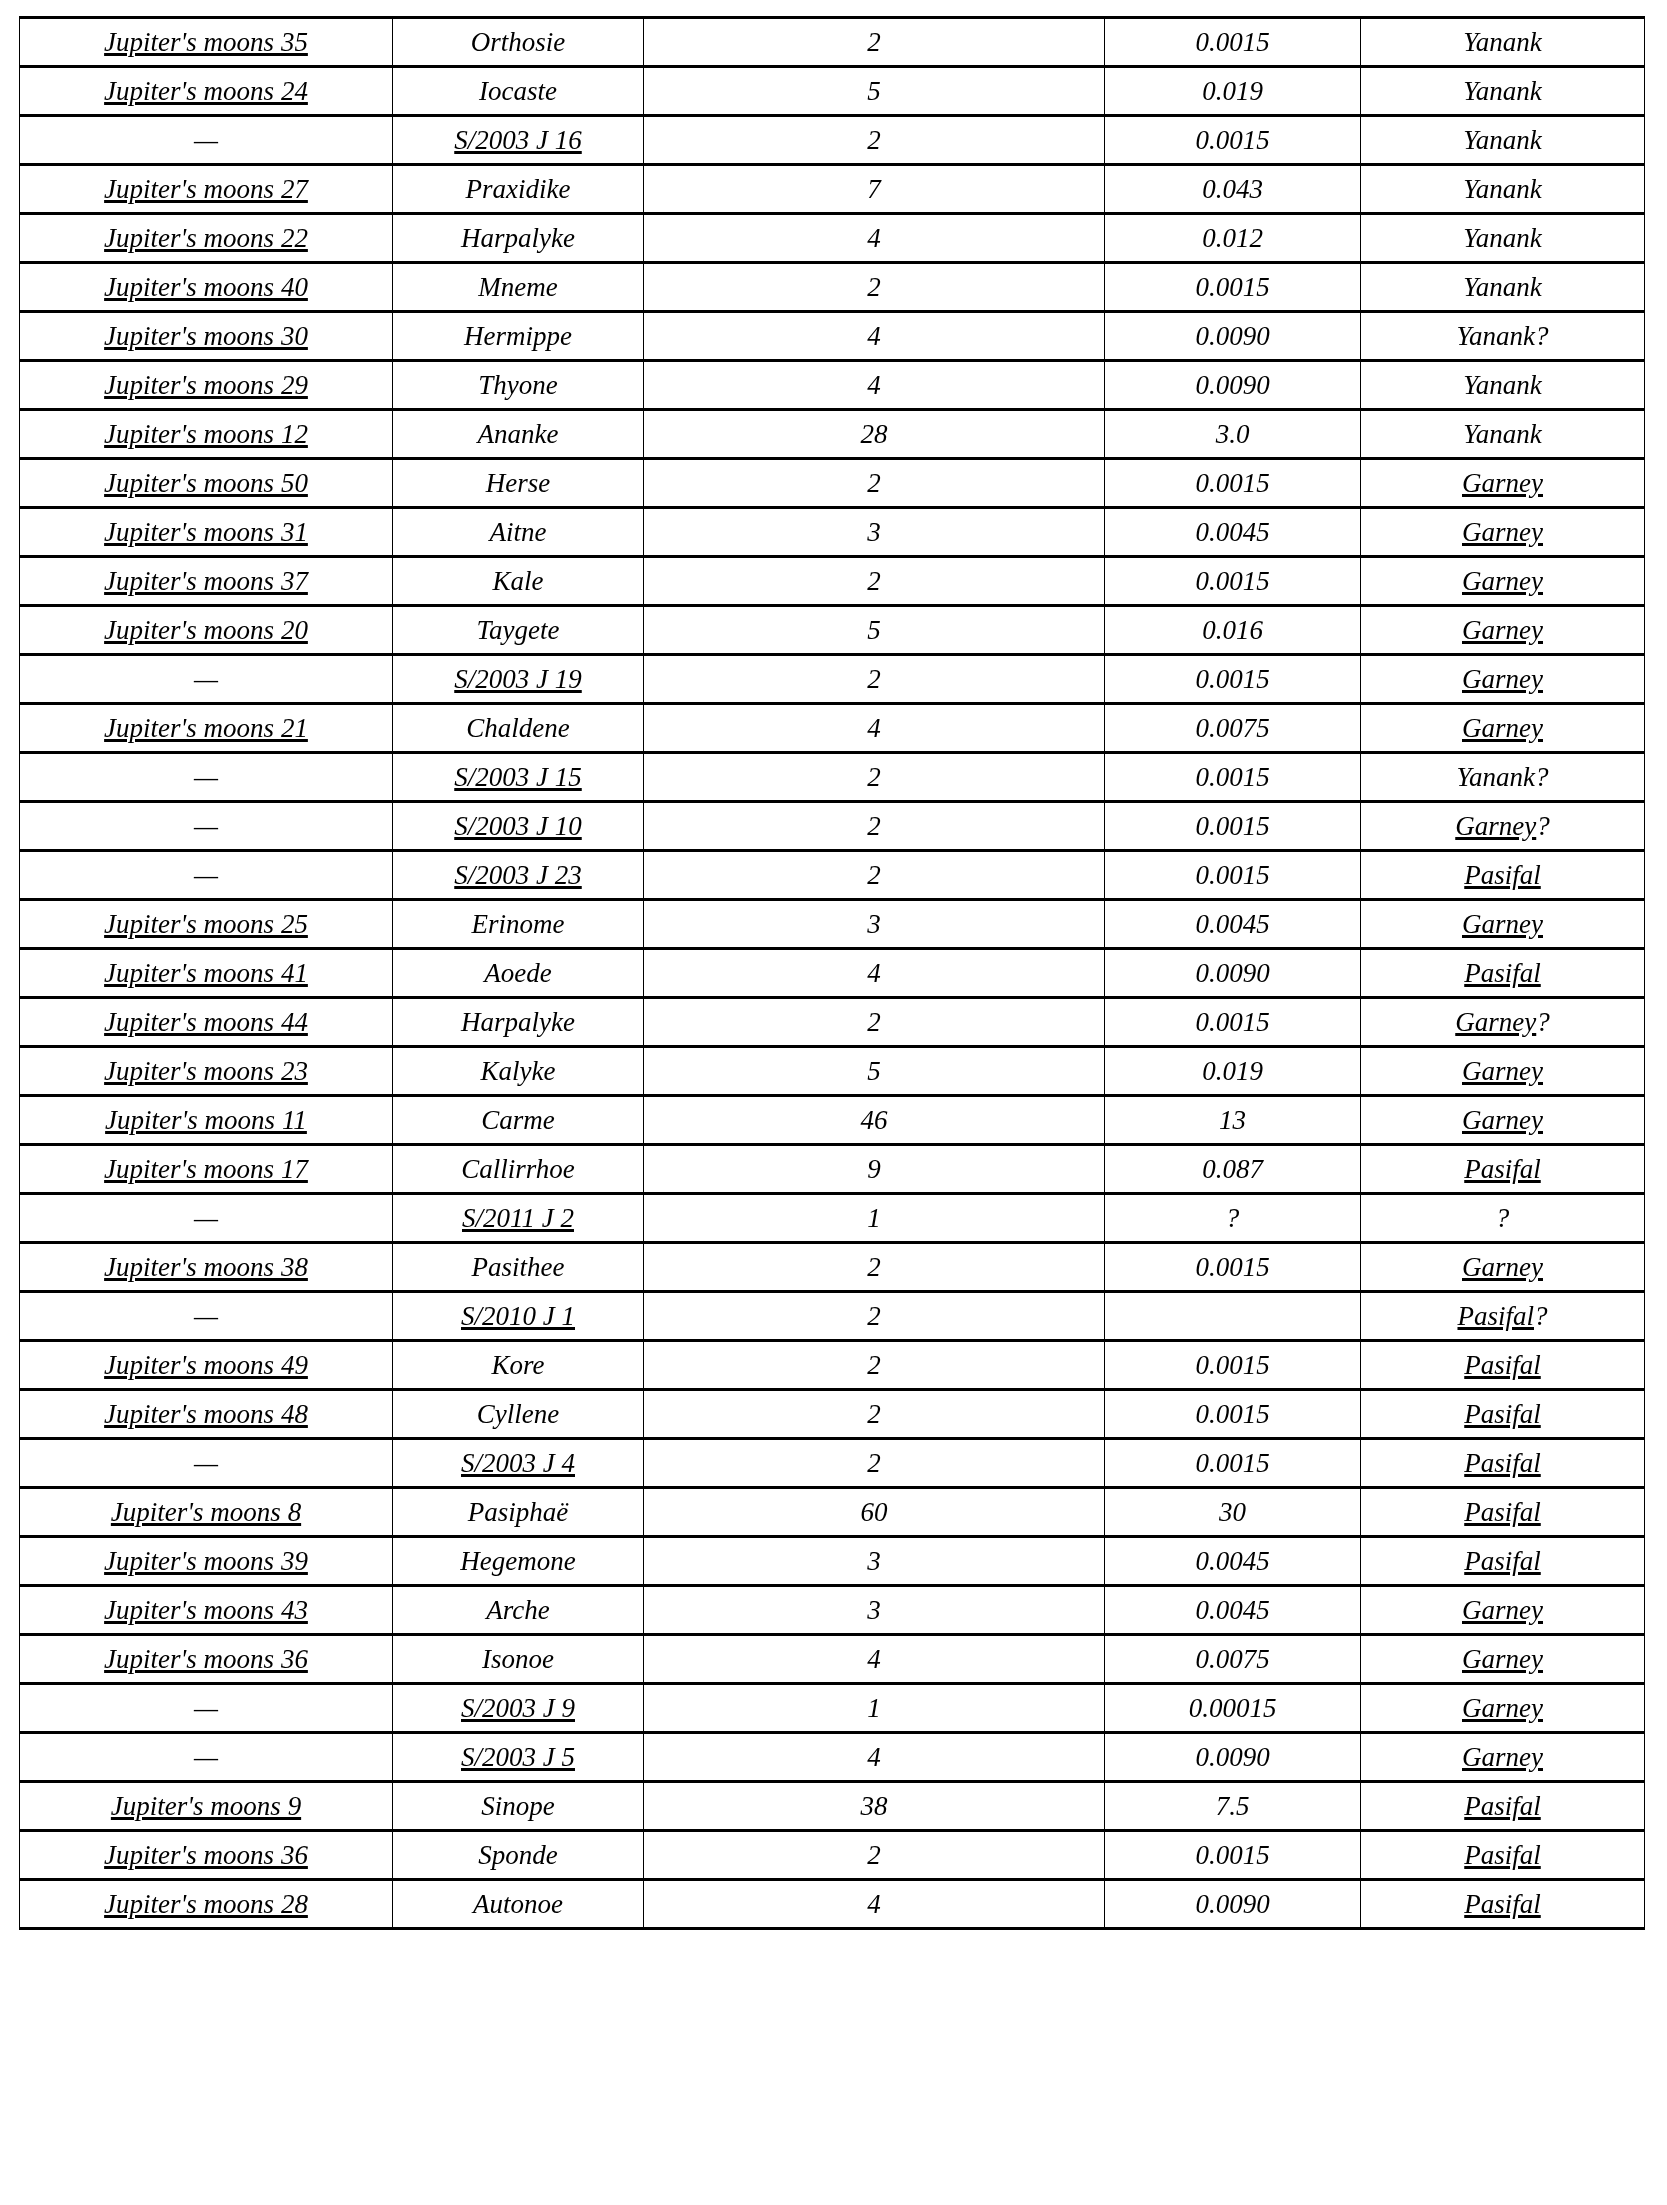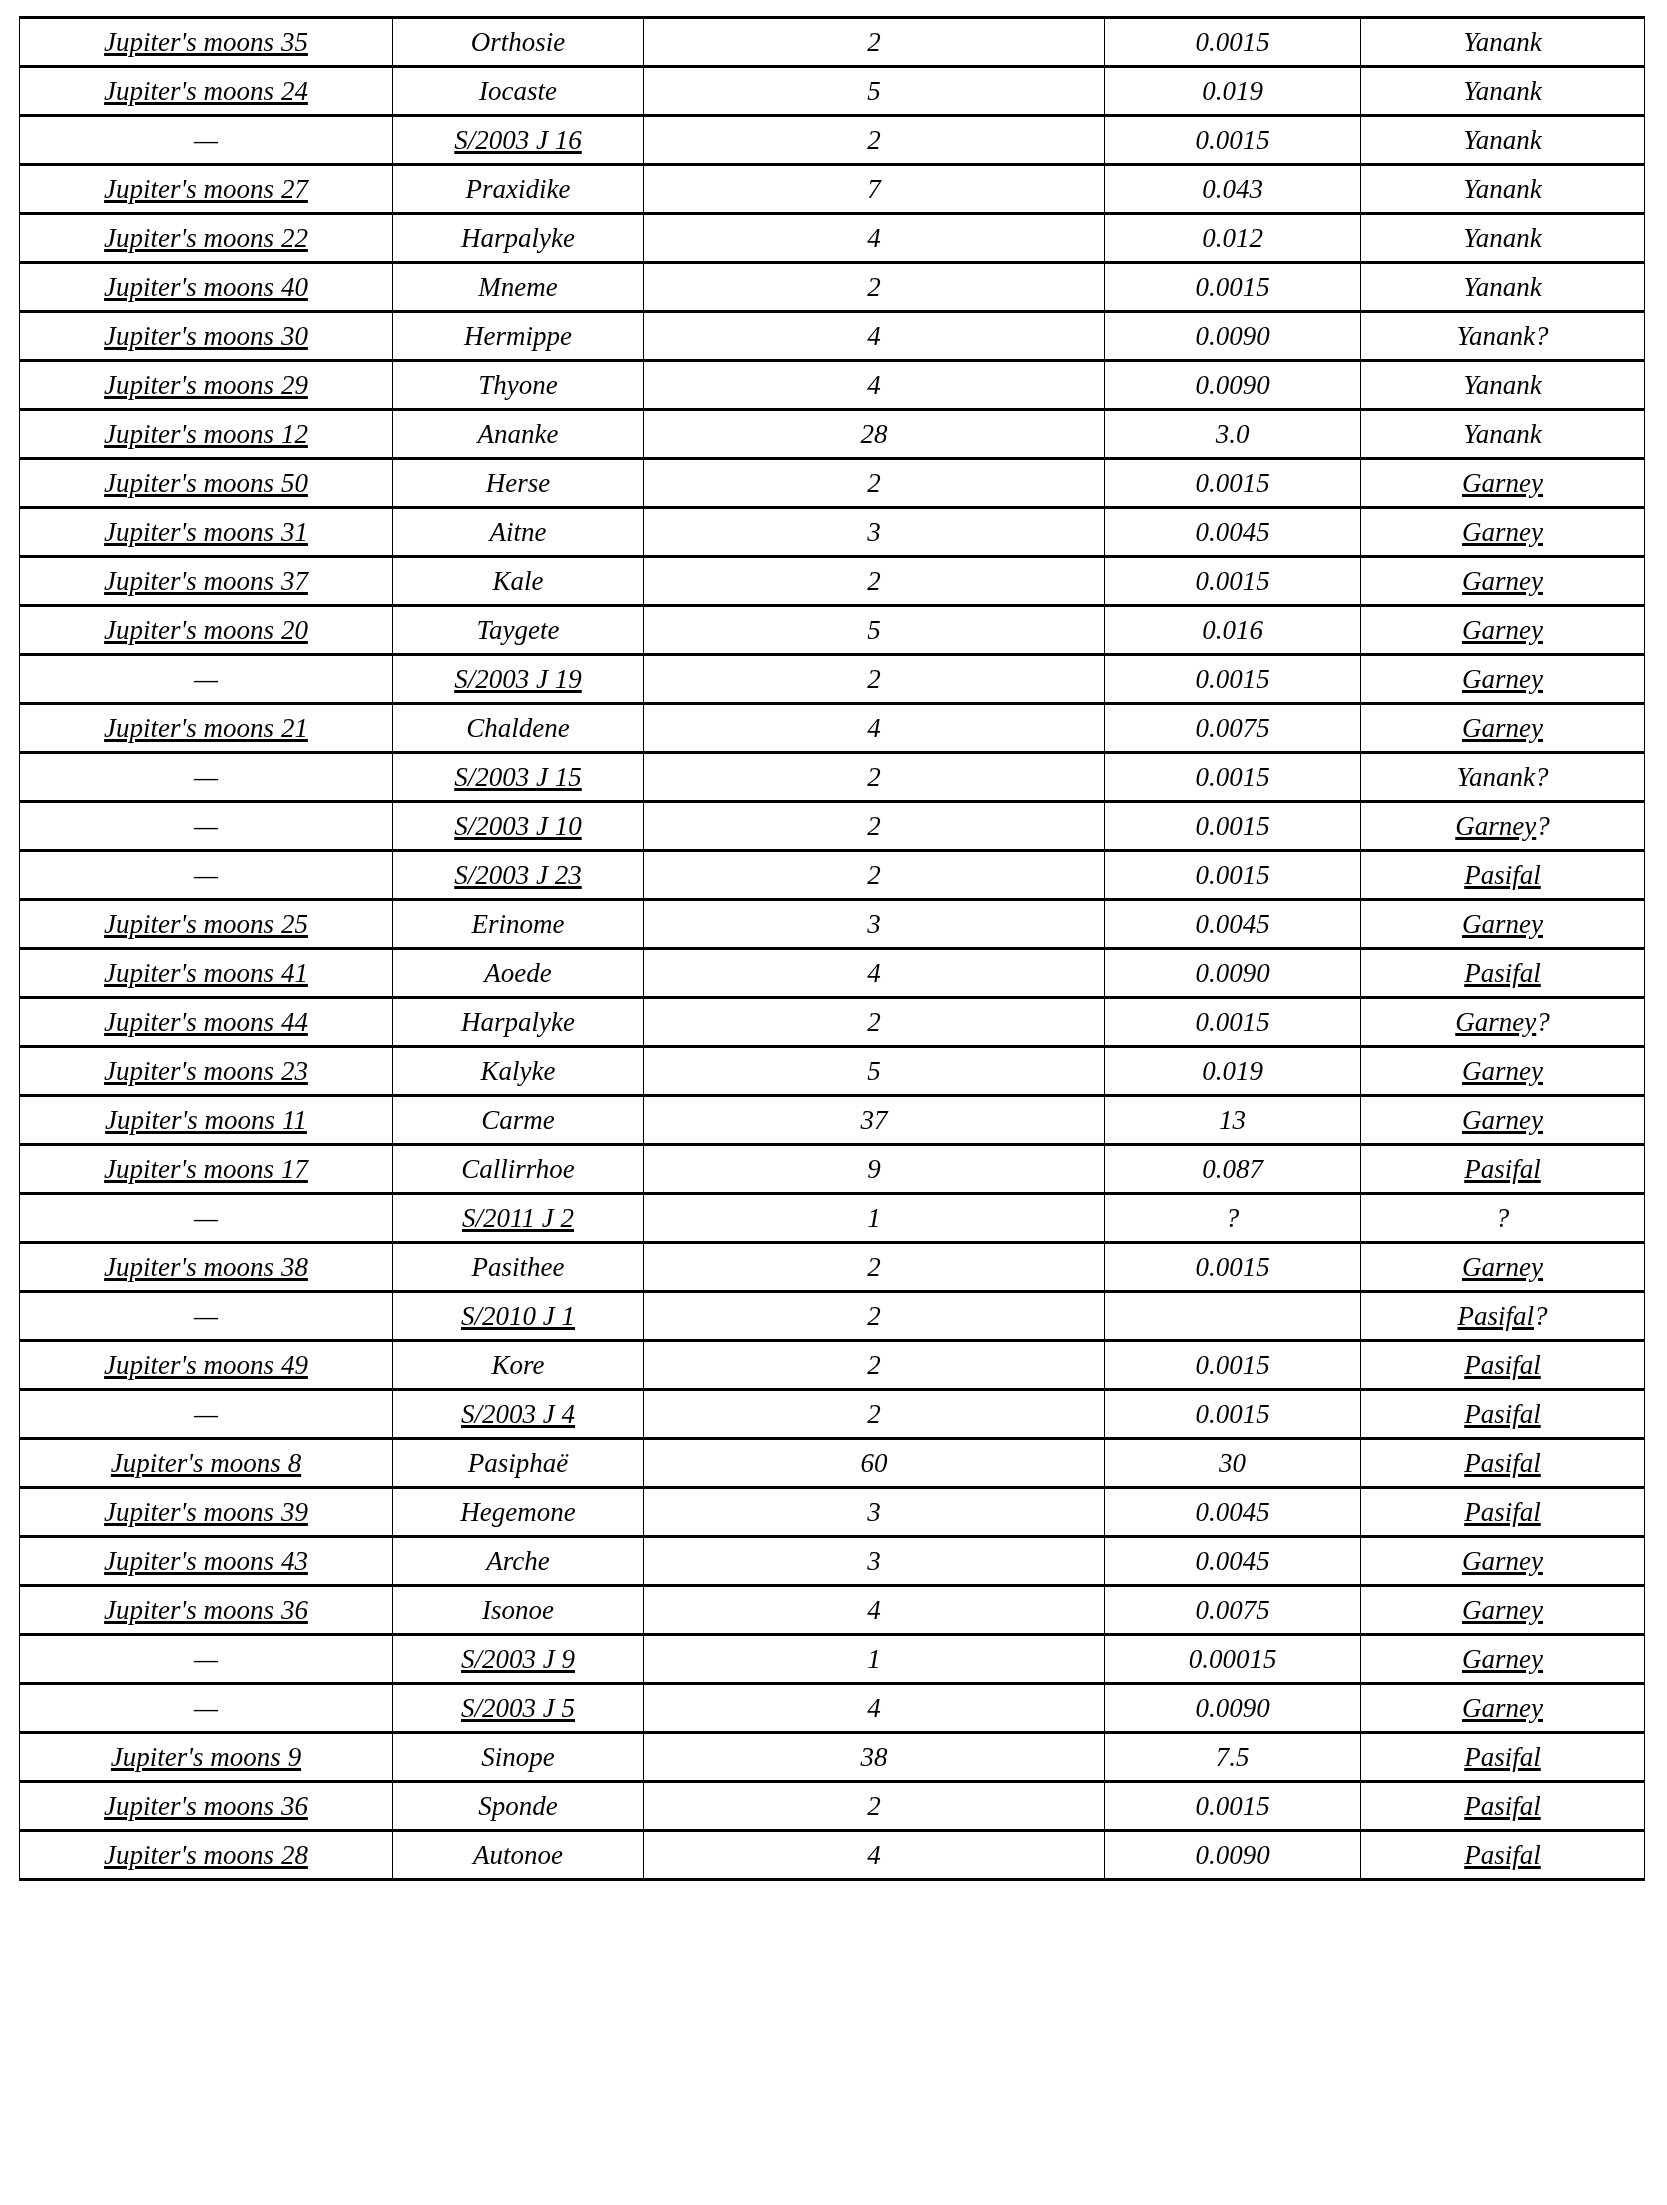--- a/index.html
+++ b/index.html
@@ -222,21 +222,21 @@
         <tr>
           <td><span class="lnk">Jupiter's moons 23</span></td>
           <td><span class="plain">Kalyke</span></td>
           <td><span class="plain">5</span></td>
           <td><span class="plain">0.019</span></td>
           <td><span class="lnk">Garney</span></td>
         </tr>
         <tr>
           <td><span class="lnk">Jupiter's moons 11</span></td>
           <td><span class="plain">Carme</span></td>
-          <td><span class="plain">37</span></td>
+          <td><span class="plain">46</span></td>
           <td><span class="plain">13</span></td>
           <td><span class="lnk">Garney</span></td>
         </tr>
         <tr>
           <td><span class="lnk"> Jupiter's moons 17</span></td>
           <td><span class="plain">Callirrhoe</span></td>
           <td><span class="plain">9</span></td>
           <td><span class="plain">0.087</span></td>
           <td><span class="lnk">Pasifal</span></td>
         </tr>
@@ -262,20 +262,27 @@
           <td><span class="lnk">Pasifal</span><span class="qmark">?</span></td>
         </tr>
         <tr>
           <td><span class="lnk">Jupiter's moons 49</span></td>
           <td><span class="plain">Kore</span></td>
           <td><span class="plain">2</span></td>
           <td><span class="plain">0.0015</span></td>
           <td><span class="lnk">Pasifal</span></td>
         </tr>
         <tr>
+          <td><span class="lnk">Jupiter's moons 48</span></td>
+          <td><span class="plain">Cyllene</span></td>
+          <td><span class="plain">2</span></td>
+          <td><span class="plain">0.0015</span></td>
+          <td><span class="lnk">Pasifal</span></td>
+        </tr>
+        <tr>
           <td><span class="dash">—</span></td>
           <td><span class="lnk">S/2003 J 4</span></td>
           <td><span class="plain">2</span></td>
           <td><span class="plain">0.0015</span></td>
           <td><span class="lnk">Pasifal</span></td>
         </tr>
         <tr>
           <td><span class="lnk">Jupiter's moons 8</span></td>
           <td><span class="plain">Pasiphaë</span></td>
           <td><span class="plain">60</span></td>

